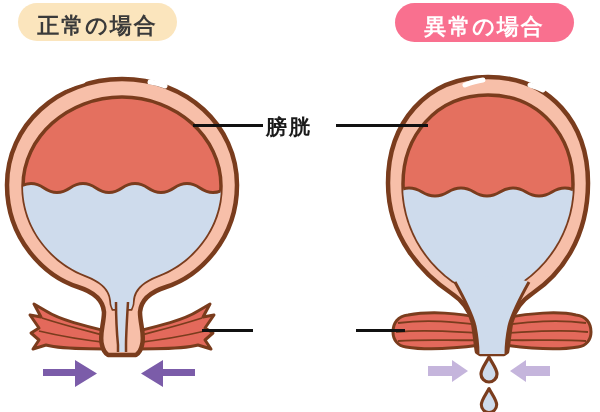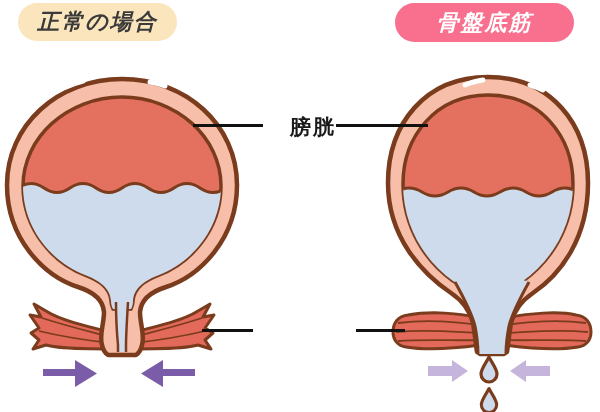--- a/index.html
+++ b/index.html
@@ -1,56 +1,56 @@
 <!DOCTYPE html>
 <html><head>
 <meta charset="utf-8">
 <style>
   html,body{margin:0;padding:0;background:#fff;}
   .canvas{
     position:relative;width:600px;height:412px;background:#ffffff;overflow:hidden;
     font-family:"Liberation Sans","DejaVu Sans",sans-serif;
   }
   .badge{
-    position:absolute;display:flex;align-items:center;justify-content:center;
-    font-weight:bold;font-size:22px;letter-spacing:2px;box-sizing:border-box;font-style:italic;
+    position:absolute;display:flex;align-items:flex-end;justify-content:center;
+    font-weight:bold;font-size:22px;letter-spacing:2px;box-sizing:border-box;
   }
   .badge-normal{
     left:18px;top:3px;width:159px;height:38px;border-radius:19px;
     background:#FBE5BD;color:#3A3A3A;
   }
   .badge-abnormal{
     left:395px;top:3px;width:179px;height:39px;border-radius:20px;
     background:#F9708F;color:#FFFFFF;
   }
   .fig{position:absolute;}
   .fig-normal{left:0;top:55px;}
   .fig-abnormal{left:370px;top:55px;}
   .callout-line{position:absolute;height:3px;background:#111111;z-index:5;}
   .callout-text{
     position:absolute;z-index:6;color:#1A1A1A;font-weight:bold;font-size:21px;
-    letter-spacing:2px;text-align:right;white-space:nowrap;
+    letter-spacing:2px;text-align:left;white-space:nowrap;
   }
   .t-bladder{left:266px;top:113px;width:70px;}
   .t-pelvic{left:254px;top:318px;width:106px;}
   .l-bl{left:193px;top:124px;width:70px;}
   .l-br{left:336px;top:124px;width:92px;}
   .l-pl{left:202px;top:329px;width:51px;}
   .l-pr{left:356px;top:329px;width:49px;}
 </style>
 </head>
 <body>
 
 <div class="canvas">
 
   <div class="badge badge-normal">
     <span>正常の場合</span>
   </div>
   <div class="badge badge-abnormal">
-    <span>骨盤底筋</span>
+    <span>異常の場合</span>
   </div>
 
   <svg class="fig fig-normal" width="245" height="350" viewBox="0 0 245 350">
     <defs>
       <clipPath id="cavL">
         <path d="M 122,42 C 176,42 221,82 221,131 C 221,176 189,209 159,220 C 146,225 134,232 133,246 C 133,250 132,252 131,254 L 113,254 C 112,252 111,250 111,246 C 110,232 98,225 85,220 C 55,209 23,176 23,131 C 23,82 68,42 122,42 Z"></path>
       </clipPath>
     </defs>
 
     <g>

